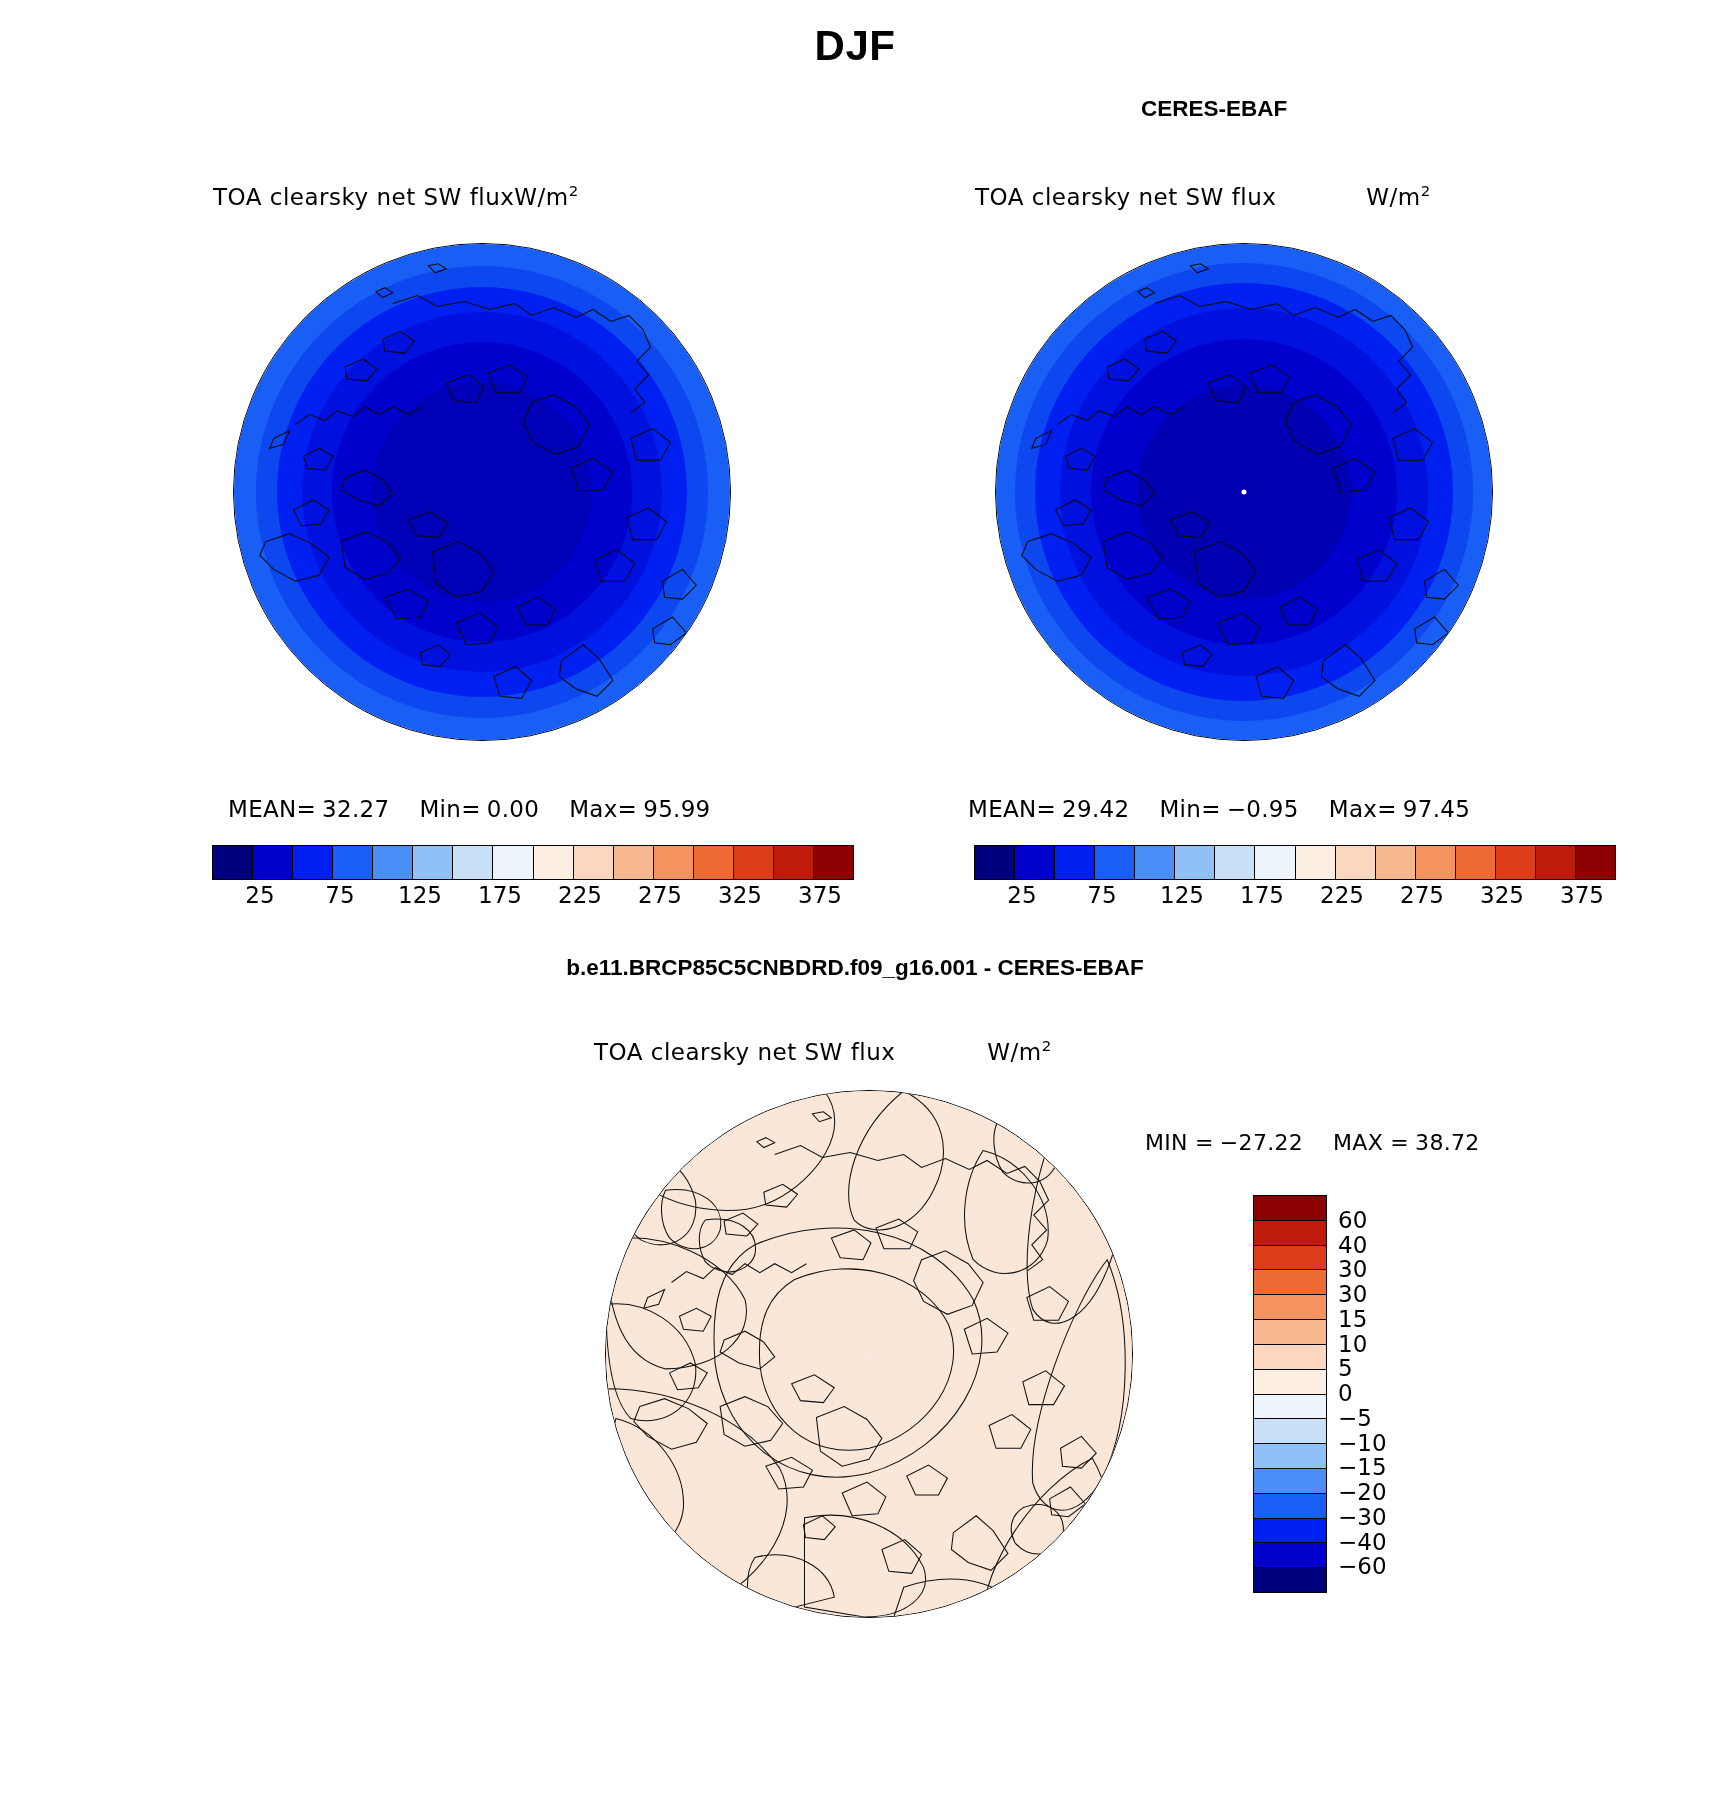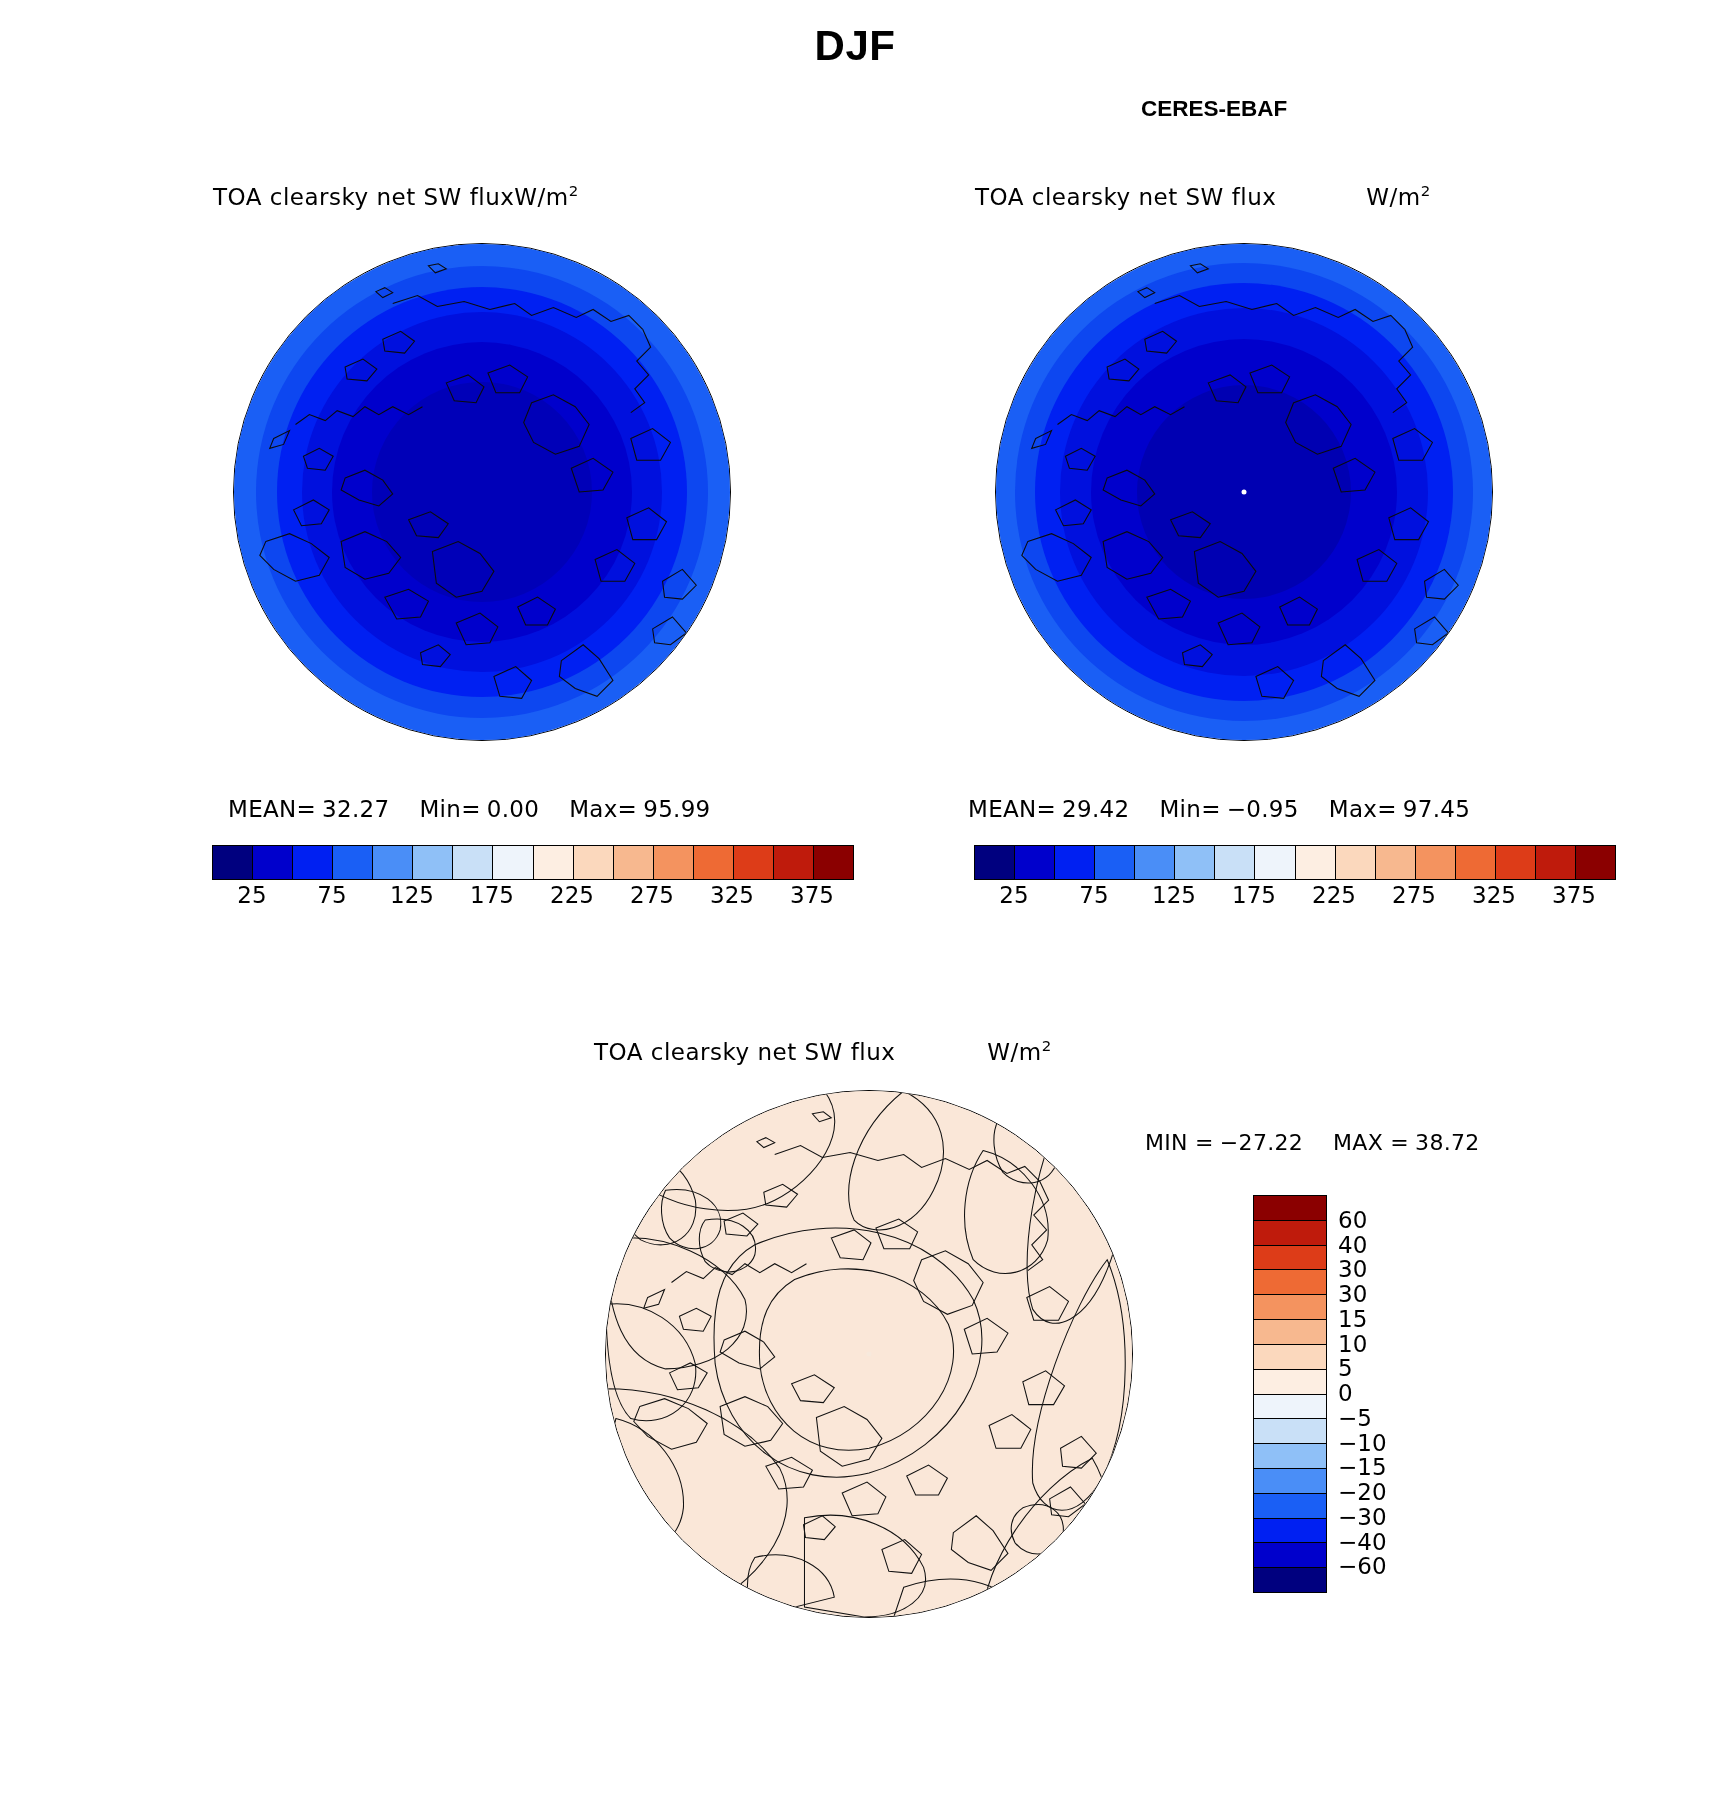--- a/index.html
+++ b/index.html
@@ -133,20 +133,21 @@
   .cbar-h-labels {
     position: absolute;
     height: 28px;
   }
   .cbar-h-labels span {
     position: absolute;
     font-family: "DejaVu Sans", sans-serif;
     font-size: 23px;
     transform: translateX(-50%);
     white-space: nowrap;
+    margin-left: 8px;
   }
   #cblab-left  { top: 882px; left: 212px; width: 640px; }
   #cblab-right { top: 882px; left: 974px; width: 640px; }
 
   
   #cbar-vert {
     position: absolute;
     top: 1195px;
     left: 1253px;
     width: 72px;
@@ -337,20 +338,21 @@
       <span style="left: 6.25%;">25</span>
       <span style="left: 18.75%;">75</span>
       <span style="left: 31.25%;">125</span>
       <span style="left: 43.75%;">175</span>
       <span style="left: 56.25%;">225</span>
       <span style="left: 68.75%;">275</span>
       <span style="left: 81.25%;">325</span>
       <span style="left: 93.75%;">375</span>
     </div>
 
+  <div class="panel-title" id="title-diff">b.e11.BRCP85C5CNBDRD.f09_g16.001 - CERES-EBAF</div>
 
   <div class="field-row" id="field-diff">
     <span>TOA clearsky net SW flux</span><span class="units"><span>W/m</span><sup>2</sup></span>
   </div>
 
   <div class="map" id="map-diff">
     <svg class="coast-svg" viewBox="0 0 530 530" preserveAspectRatio="none" style="z-index:0">
 
       <rect x="0" y="0" width="530" height="530" fill="#fae7d8"></rect>
 

